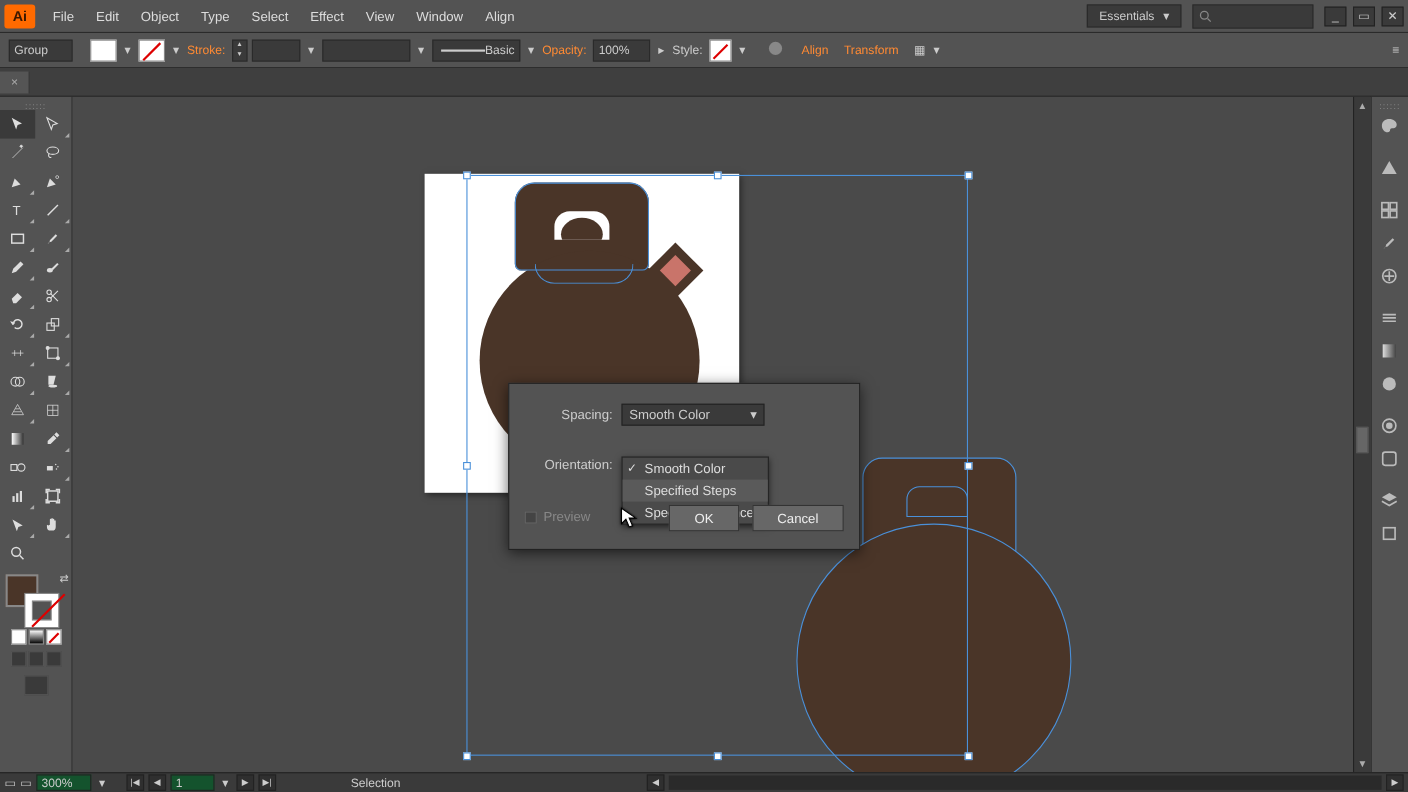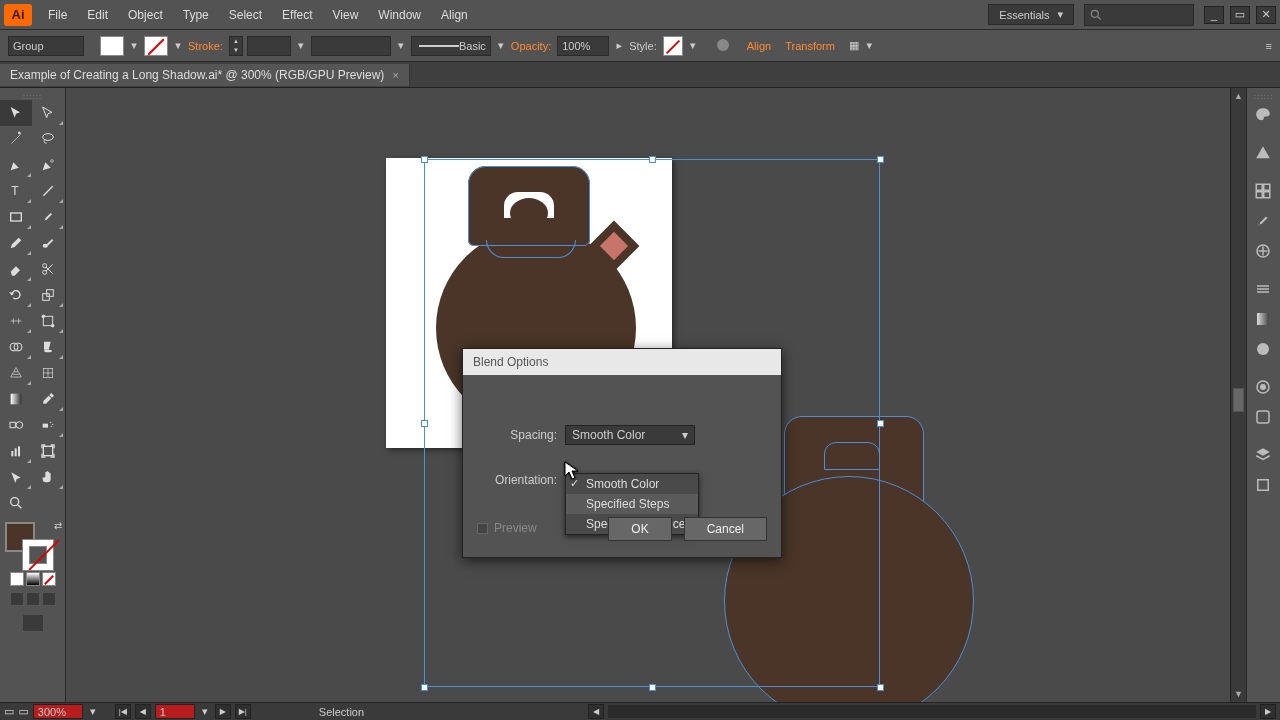--- a/index.html
+++ b/index.html
@@ -78,39 +78,39 @@
 .camera2 { position:absolute; left:618px; top:328px; }
 .camera2 .body2 { position:absolute; left:100px; top:0; width:140px; height:90px; background:#4a3528; border-radius:18px 18px 6px 6px; border:1px solid #4a90d9;}
 .camera2 .lens2 { position:absolute; left:40px; top:60px; width:250px; height:250px; background:#4a3528; border-radius:50%; border:1px solid #4a90d9;}
 .camera2 .wnd2 { position:absolute; left:140px; top:26px; width:56px; height:28px; border:1px solid #4a90d9; border-radius:12px 12px 0 0;}
 
 .sel-path { position:absolute; border:1px solid #4a90d9; pointer-events:none;}
 
 
 .dialog { position:absolute; left:396px; top:260px; width:320px; background:#535353; border:1px solid #222; box-shadow:0 3px 12px rgba(0,0,0,0.6); font-size:12px; color:#ccc;}
 .dialog-title { background:#e8e8e8; color:#555; padding:6px 10px; font-size:12px;}
-.dialog-body { padding:18px 14px;margin-top:32px; }
+.dialog-body { padding:18px 14px; }
 .drow { display:flex; align-items:center; margin-bottom:12px; }
 .drow label { width:80px; text-align:right; margin-right:8px;}
 .dd-field { background:#3a3a3a; border:1px solid #222; padding:2px 6px; width:130px; display:flex; justify-content:space-between; align-items:center;}
 .dd-menu { position:absolute; left:102px; top:66px; width:134px; background:#4a4a4a; border:1px solid #222; box-shadow:0 2px 6px rgba(0,0,0,0.6);}
 .dd-item { padding:3px 6px 3px 20px; position:relative; color:#ddd; font-size:12px;}
 .dd-item.hover { background:#5a5a5a; }
 .dd-item .check { position:absolute; left:4px; top:3px; font-size:11px; color:#ddd;}
 .btnrow { display:flex; gap:12px; justify-content:center; margin-top:28px;}
 .dlg-btn { background:#676767; border:1px solid #333; color:#eee; padding:4px 22px; font-size:12px;}
 .chk-prev { display:flex; align-items:center; gap:6px; color:#888; position:absolute; left:14px; bottom:22px;}
 .chk-prev .box { width:11px; height:11px; border:1px solid #666; background:#444;}
 
 .cursor-arrow { position:absolute; left:498px; top:373px; pointer-events:none;}
 .cursor-arrow svg { width:16px; height:20px; filter:drop-shadow(0 0 1px #000);}
 
 
 .statusbar { position:absolute; bottom:0; left:0; right:0; height:18px; background:#3a3a3a; border-top:1px solid #222; display:flex; align-items:center; font-size:11px; color:#ccc; padding:0 4px; gap:4px;}
-.status-field { background:#b91c1c; border:1px solid #222; padding:0 4px; height:15px; display:flex; align-items:center;}
+.status-field { background:#14532d; border:1px solid #222; padding:0 4px; height:15px; display:flex; align-items:center;}
 .nav-btn { width:16px; height:15px; background:#2f2f2f; border:1px solid #222; display:flex; align-items:center; justify-content:center; font-size:8px;}
 
 
 .fillstroke { position:relative; width:60px; height:46px; margin:4px auto;}
 .fs-fill { position:absolute; left:2px; top:2px; width:30px; height:30px; background:#4a3528; border:2px solid #888;}
 .fs-stroke { position:absolute; left:20px; top:20px; width:30px; height:30px; background:#535353; border:6px solid #fff; box-shadow: inset 0 0 0 1px #888, 0 0 0 1px #888;}
 .fs-stroke::after{content:"";position:absolute;left:-6px;top:8px;width:42px;height:2px;background:#d00;transform:rotate(-45deg);}
 .fs-swap { position:absolute; right:0; top:0; color:#ccc; font-size:10px;}
 .mini-sw { display:flex; gap:2px; justify-content:center; margin-top:2px;}
 .mini-sw span { width:14px; height:14px; border:1px solid #888; display:inline-block;}
@@ -148,21 +148,21 @@
       </svg>
   </div>
   <div class="win-controls">
     <div class="win-btn">_</div>
     <div class="win-btn">▭</div>
     <div class="win-btn">✕</div>
   </div>
 </div>
 
 <div class="control-bar">
-  <span class="ctrl-field" style="width:76px">Group</span>
+  <span class="ctrl-field" style="width:58px">Group</span>
   <span style="width:8px"></span>
   <span class="swatch-fill"></span>
     <span class="dd">▾</span>
   <span class="swatch-stroke"></span>
     <span class="dd">▾</span>
   <span class="ctrl-label" style="color:#ff8a33">Stroke:</span>
   <span class="stepper">
       <div>▲</div>
       <div>▼</div>
     </span>
@@ -191,21 +191,20 @@
   <span class="ctrl-align">Transform</span>
   <span style="width:6px"></span>
   <span>▦</span>
     <span class="dd">▾</span>
   <div class="control-spacer"></div>
   <span>≡</span>
 </div>
 
 <div class="doc-tabs">
   <div class="doc-tab">
-    <span>Example of Creating a Long Shadow.ai* @ 300% (RGB/GPU Preview)</span>
     <span class="close">×</span>
   </div>
 </div>
 
 <div class="workspace">
 
   <div class="tool-col" style="width:66px">
     <div class="tool-grip">::::::</div>
     <div class="tool-pair">
       <div class="tool-btn active">
@@ -485,21 +484,20 @@
     <div class="sel-handle" style="left:355px;top:68px"></div>
     <div class="sel-handle" style="left:583px;top:68px"></div>
     <div class="sel-handle" style="left:811px;top:68px"></div>
     <div class="sel-handle" style="left:355px;top:332px"></div>
     <div class="sel-handle" style="left:811px;top:332px"></div>
     <div class="sel-handle" style="left:355px;top:596px"></div>
     <div class="sel-handle" style="left:583px;top:596px"></div>
     <div class="sel-handle" style="left:811px;top:596px"></div>
 
     <div class="dialog">
-      <div class="dialog-title">Blend Options</div>
       <div class="dialog-body" style="position:relative;height:150px">
         <div class="drow">
           <label>Spacing:</label>
           <div class="dd-field">
             <span>Smooth Color</span>
             <span>▾</span>
           </div>
         </div>
         <div class="drow" style="margin-top:28px">
           <label>Orientation:</label>

